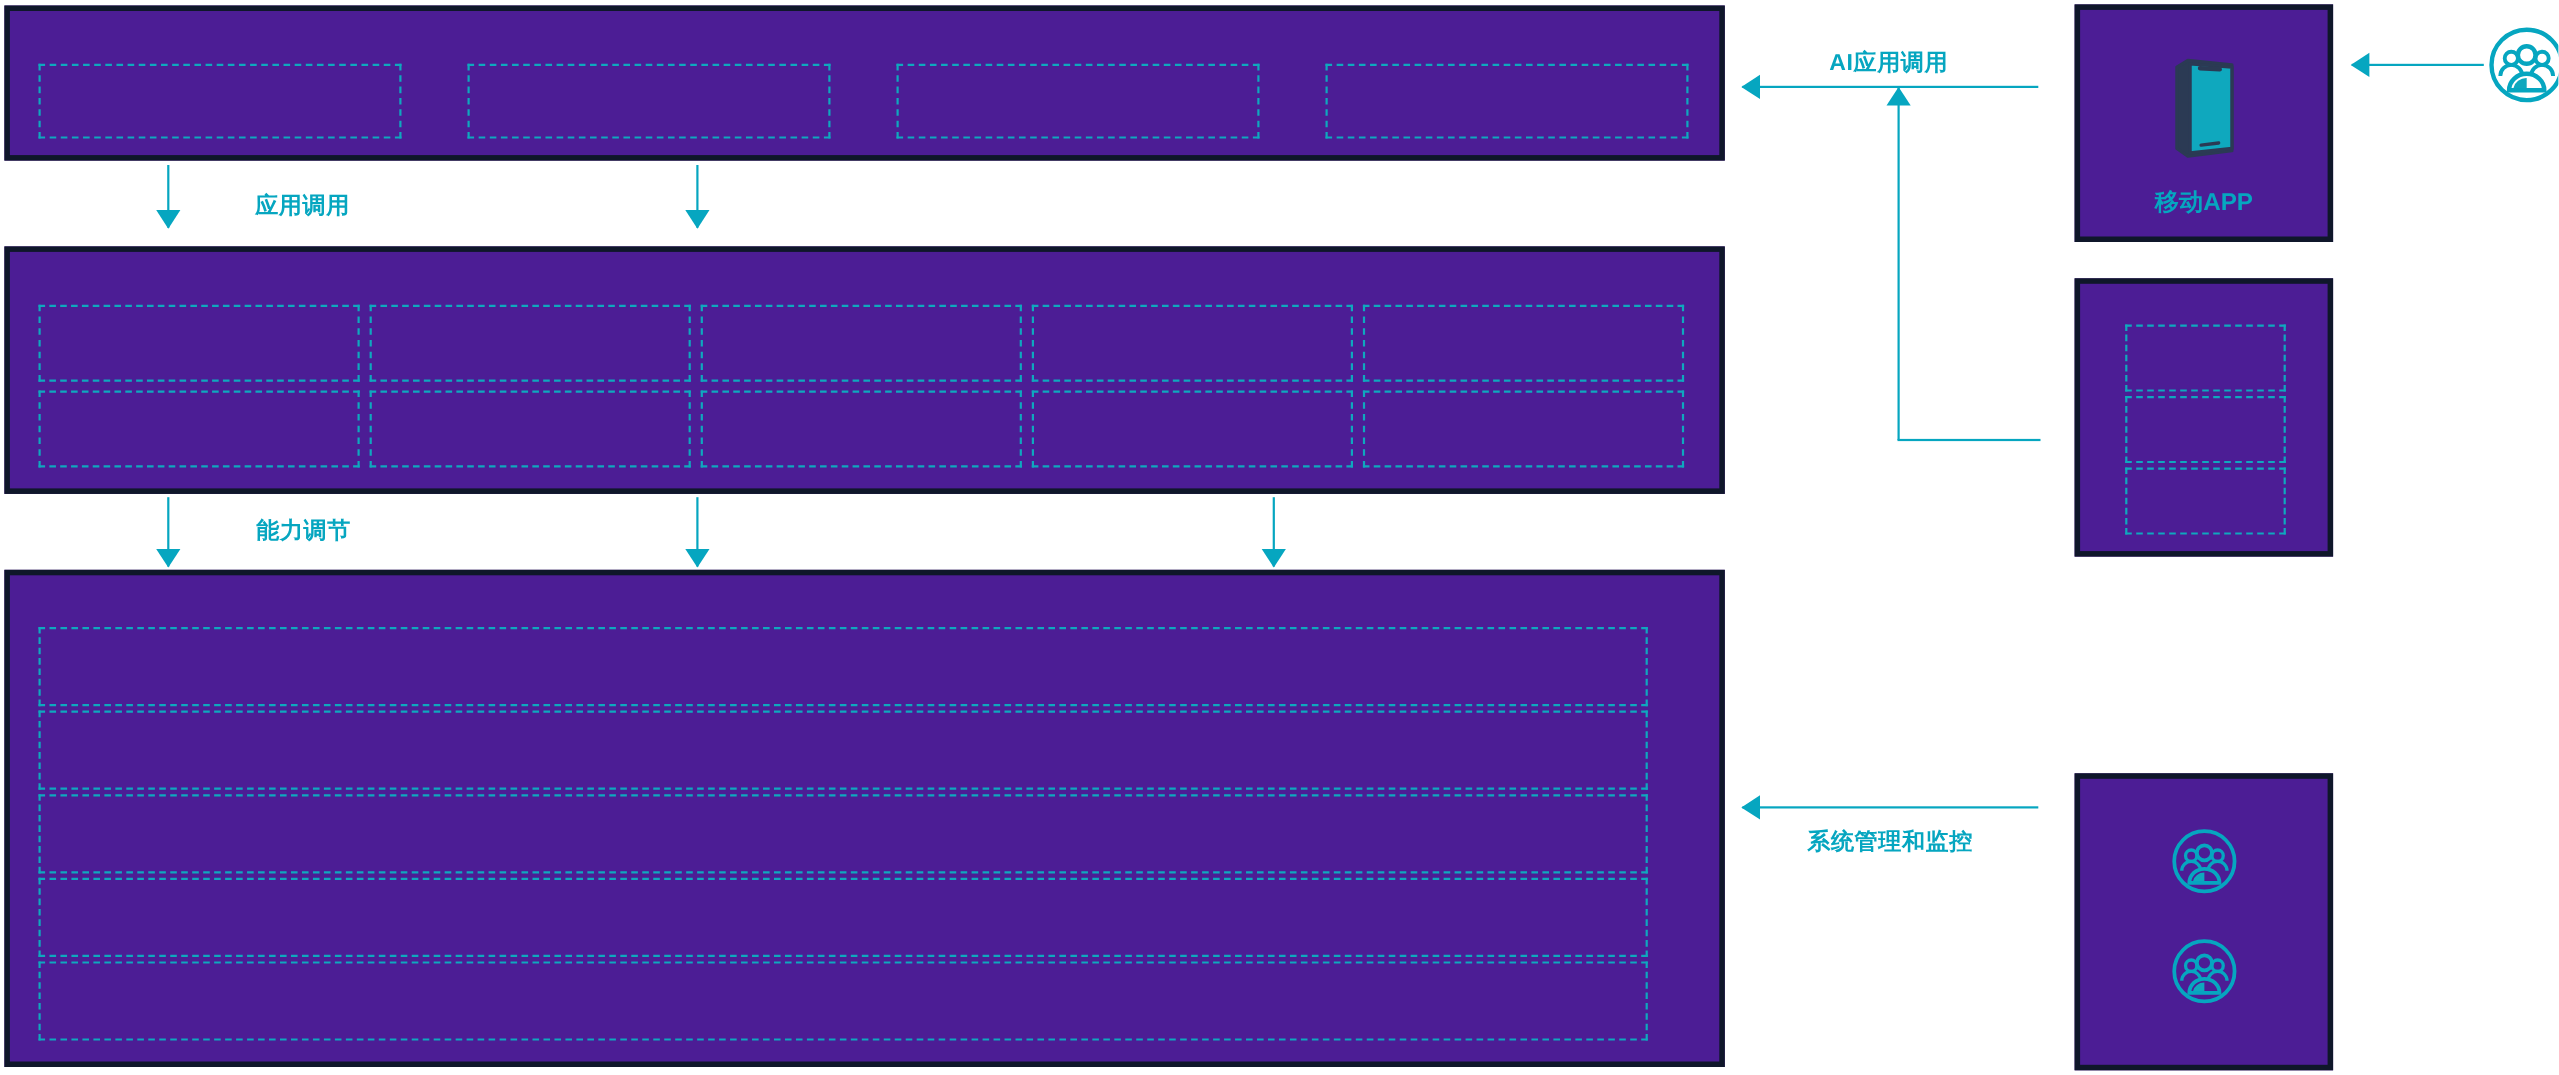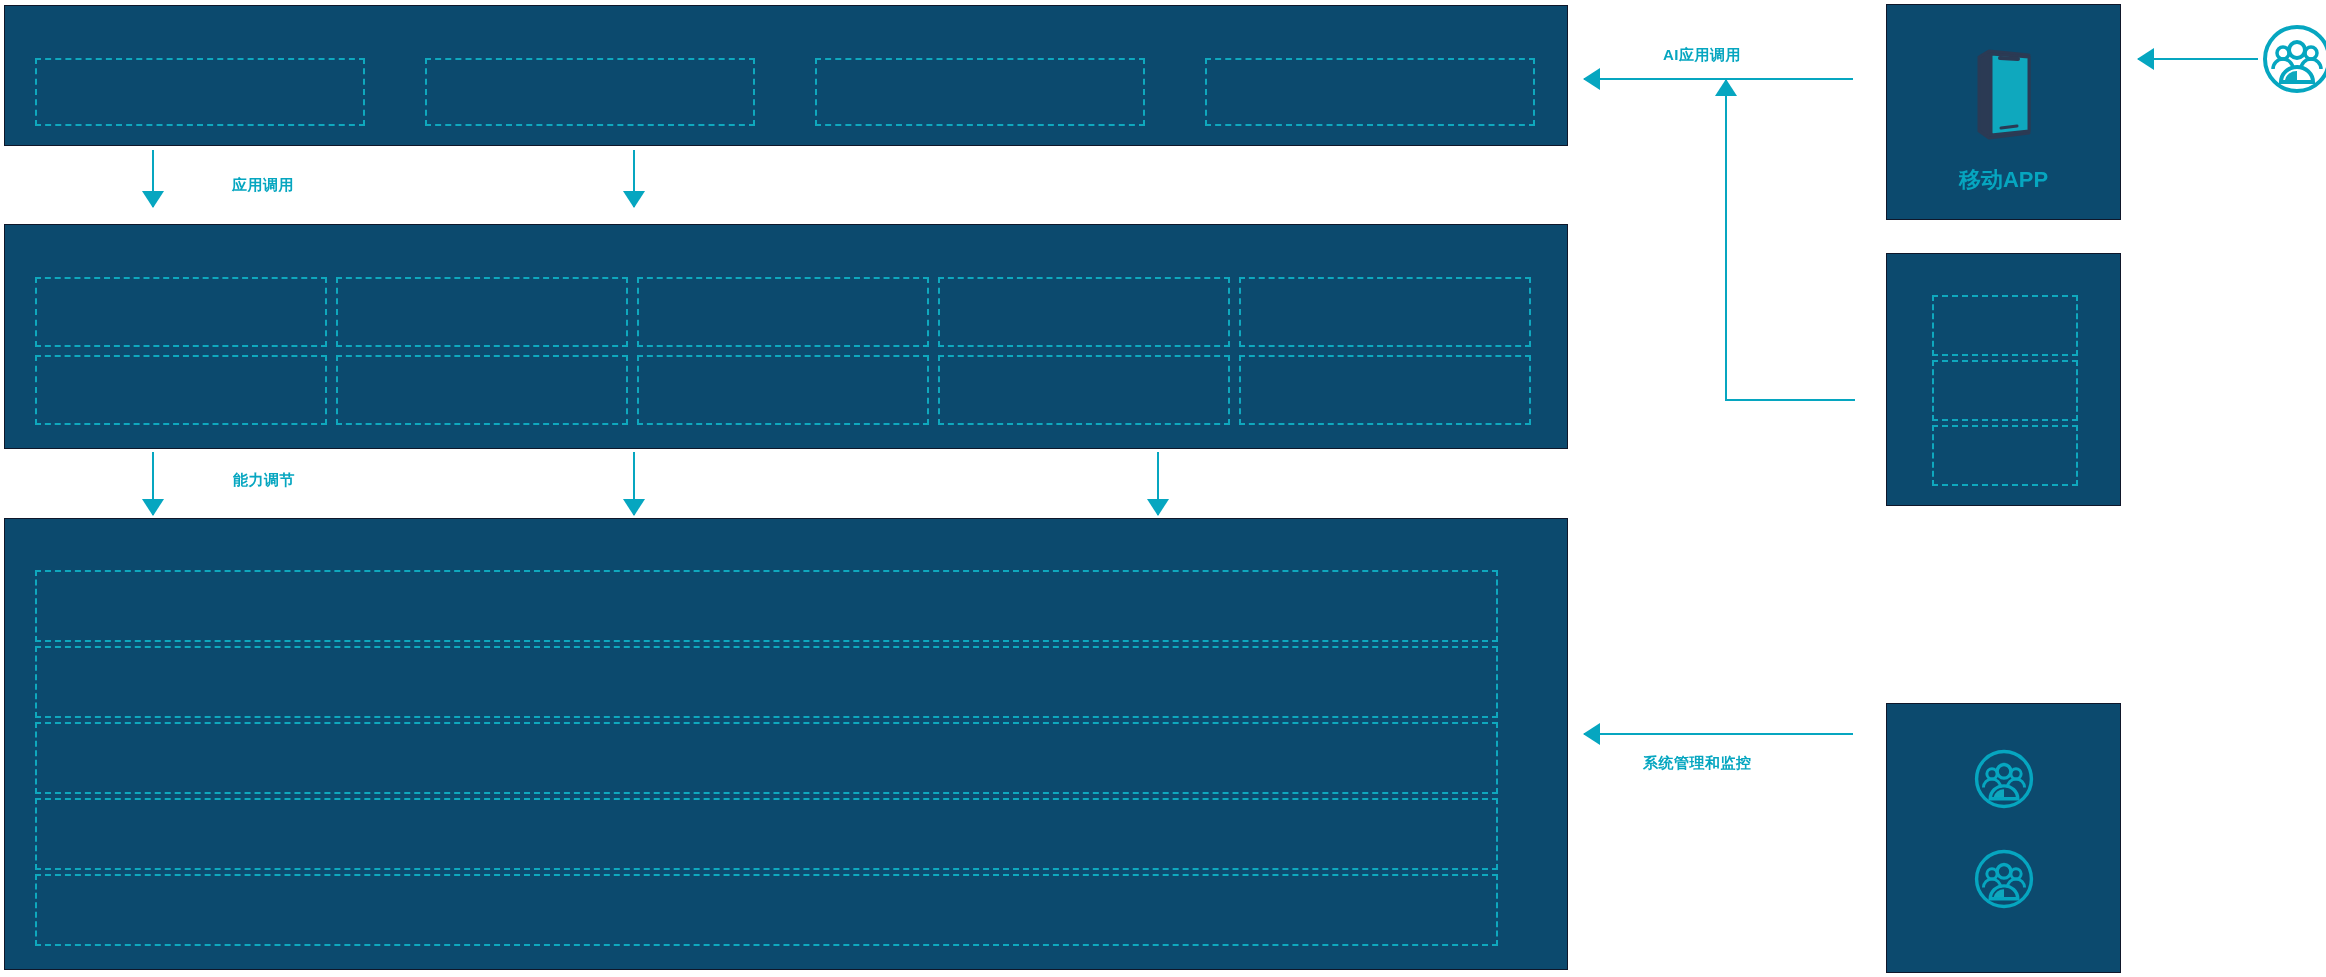--- a/index.html
+++ b/index.html
@@ -17,37 +17,37 @@
     width: 2326px;
     height: 977px;
     background: #ffffff;
     overflow: hidden;
   }
 
   
   .panel {
     position: absolute;
     box-sizing: border-box;
-    border: 1px solid #0f172a;
-    background: #0c4a6e;
+    border: 5px solid #0f172a;
+    background: #4c1d95;
   }
 
   
   .dbox {
     position: absolute;
     box-sizing: border-box;
     border: 2px dashed #0FA8BE;
     background: transparent;
   }
 
   
   .flow-label {
     position: absolute;
     color: #06A6C0;
-    font-size: 15px;
+    font-size: 21px;
     font-weight: bold;
     white-space: nowrap;
     letter-spacing: 0.5px;
     line-height: 1;
   }
 
   
   .arrow-v {
     position: absolute;
     width: 2px;

